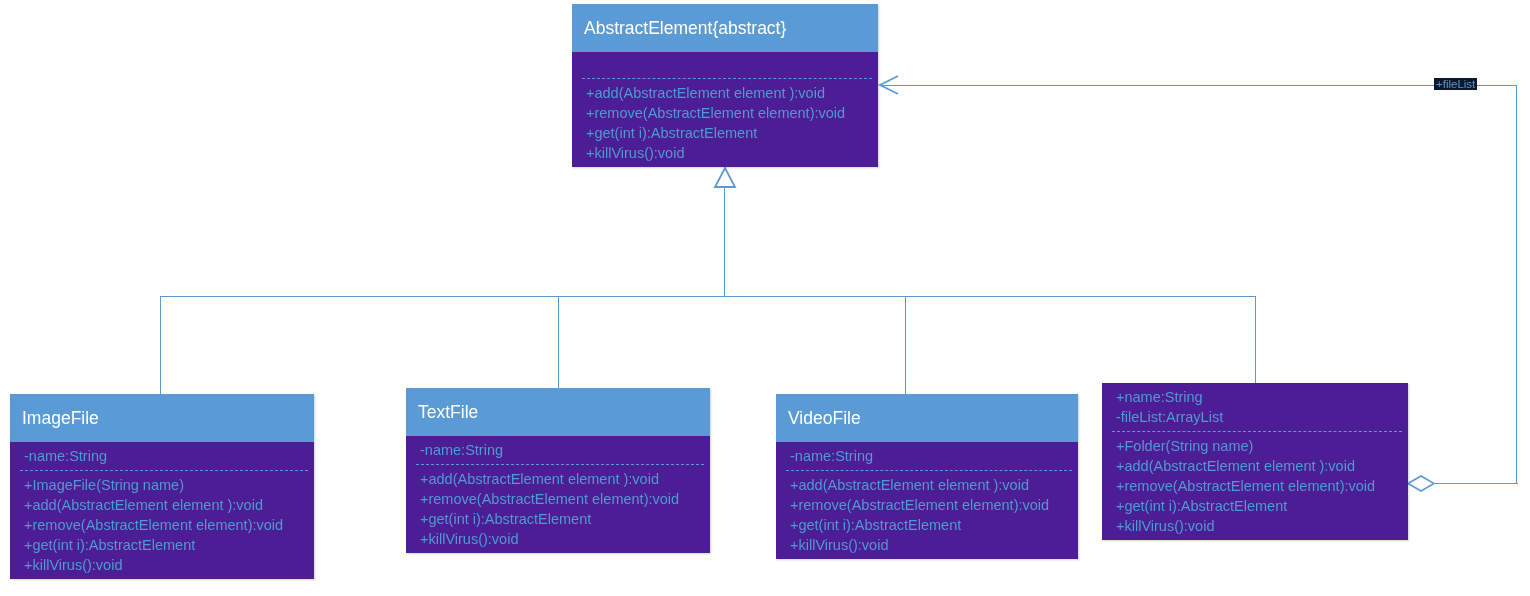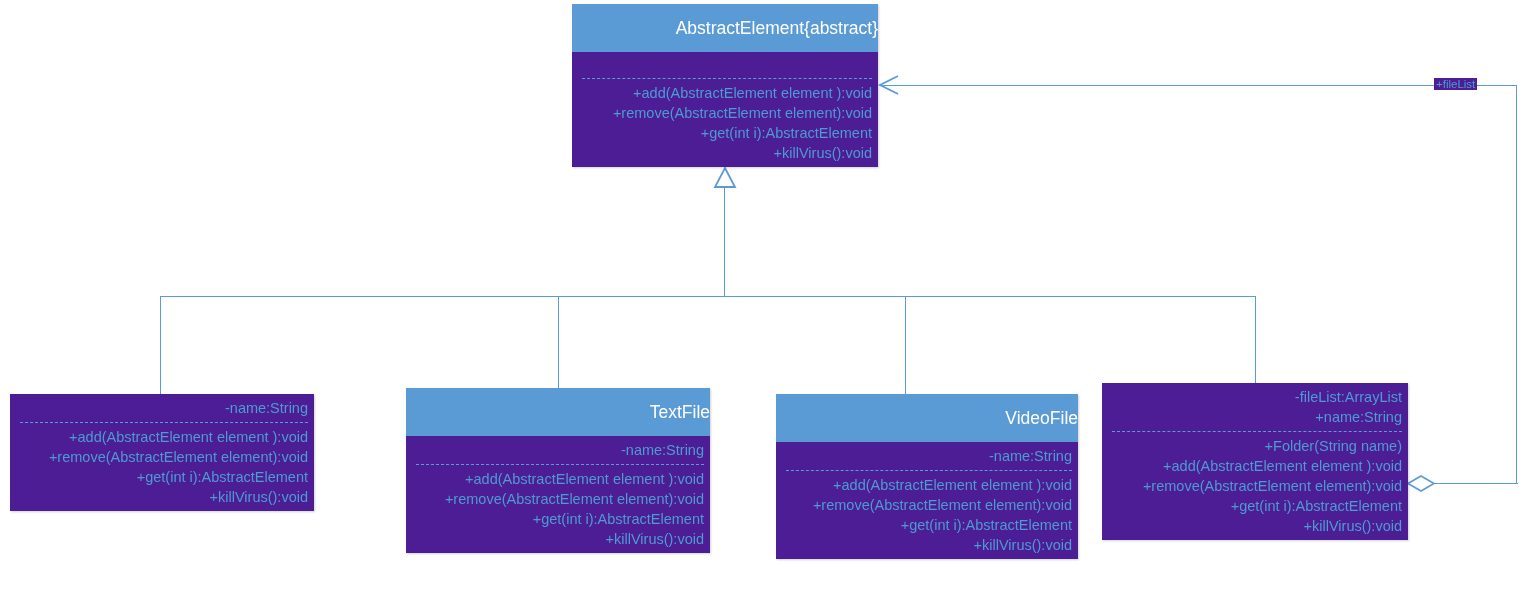--- a/index.html
+++ b/index.html
@@ -15,21 +15,20 @@
     font-family: "Liberation Sans", sans-serif;
     overflow: hidden;
   }
 
   
   .uml-class {
     position: absolute;
     box-sizing: border-box;
     background: #F0F0F0;
     box-shadow: 1px 1px 2px rgba(0,0,0,0.18);
-    text-align: right;
   }
   .uml-header {
     background: #5B9BD5;
     color: #FFFFFF;
     font-size: 17.5px;
     line-height: 48px;
     height: 48px;
     padding-left: 12px;
     white-space: nowrap;
     overflow: hidden;
@@ -66,21 +65,21 @@
   .edge-v {
     position: absolute;
     width: 0;
     border-left: 1.6px solid #5B9BD5;
   }
   .edge-label {
     position: absolute;
     color: #4E9AD1;
     font-size: 11.5px;
     line-height: 12px;
-    background: #4c1d95;
+    background: #0f172a;
     padding: 0 2px;
     white-space: nowrap;
   }
   .marker {
     position: absolute;
     overflow: visible;
   }
 </style>
 </head>
 <body>
@@ -122,26 +121,28 @@
       <div class="uml-compartment">
         <div class="uml-line">+add(AbstractElement element ):void</div>
         <div class="uml-line">+remove(AbstractElement element):void</div>
         <div class="uml-line">+get(int i):AbstractElement</div>
         <div class="uml-line">+killVirus():void</div>
       </div>
     </div>
   </div>
 
   <div class="uml-class" style="left:10px; top:394px; width:304px;">
+    <div class="uml-header">ImageFile</div>
     <div class="uml-body">
       <div class="uml-compartment">
         <div class="uml-line">-name:String</div>
       </div>
       <div class="uml-divider"></div>
       <div class="uml-compartment">
+        <div class="uml-line">+ImageFile(String name)</div>
         <div class="uml-line">+add(AbstractElement element ):void</div>
         <div class="uml-line">+remove(AbstractElement element):void</div>
         <div class="uml-line">+get(int i):AbstractElement</div>
         <div class="uml-line">+killVirus():void</div>
       </div>
     </div>
   </div>
 
   <div class="uml-class" style="left:406px; top:388px; width:304px;">
     <div class="uml-header">TextFile</div>
@@ -171,22 +172,22 @@
         <div class="uml-line">+remove(AbstractElement element):void</div>
         <div class="uml-line">+get(int i):AbstractElement</div>
         <div class="uml-line">+killVirus():void</div>
       </div>
     </div>
   </div>
 
   <div class="uml-class" style="left:1102px; top:383px; width:306px;">
     <div class="uml-body">
       <div class="uml-compartment">
+        <div class="uml-line">+name:String</div>
         <div class="uml-line">-fileList:ArrayList</div>
-        <div class="uml-line">+name:String</div>
       </div>
       <div class="uml-divider"></div>
       <div class="uml-compartment">
         <div class="uml-line">+Folder(String name)</div>
         <div class="uml-line">+add(AbstractElement element ):void</div>
         <div class="uml-line">+remove(AbstractElement element):void</div>
         <div class="uml-line">+get(int i):AbstractElement</div>
         <div class="uml-line">+killVirus():void</div>
       </div>
     </div>

